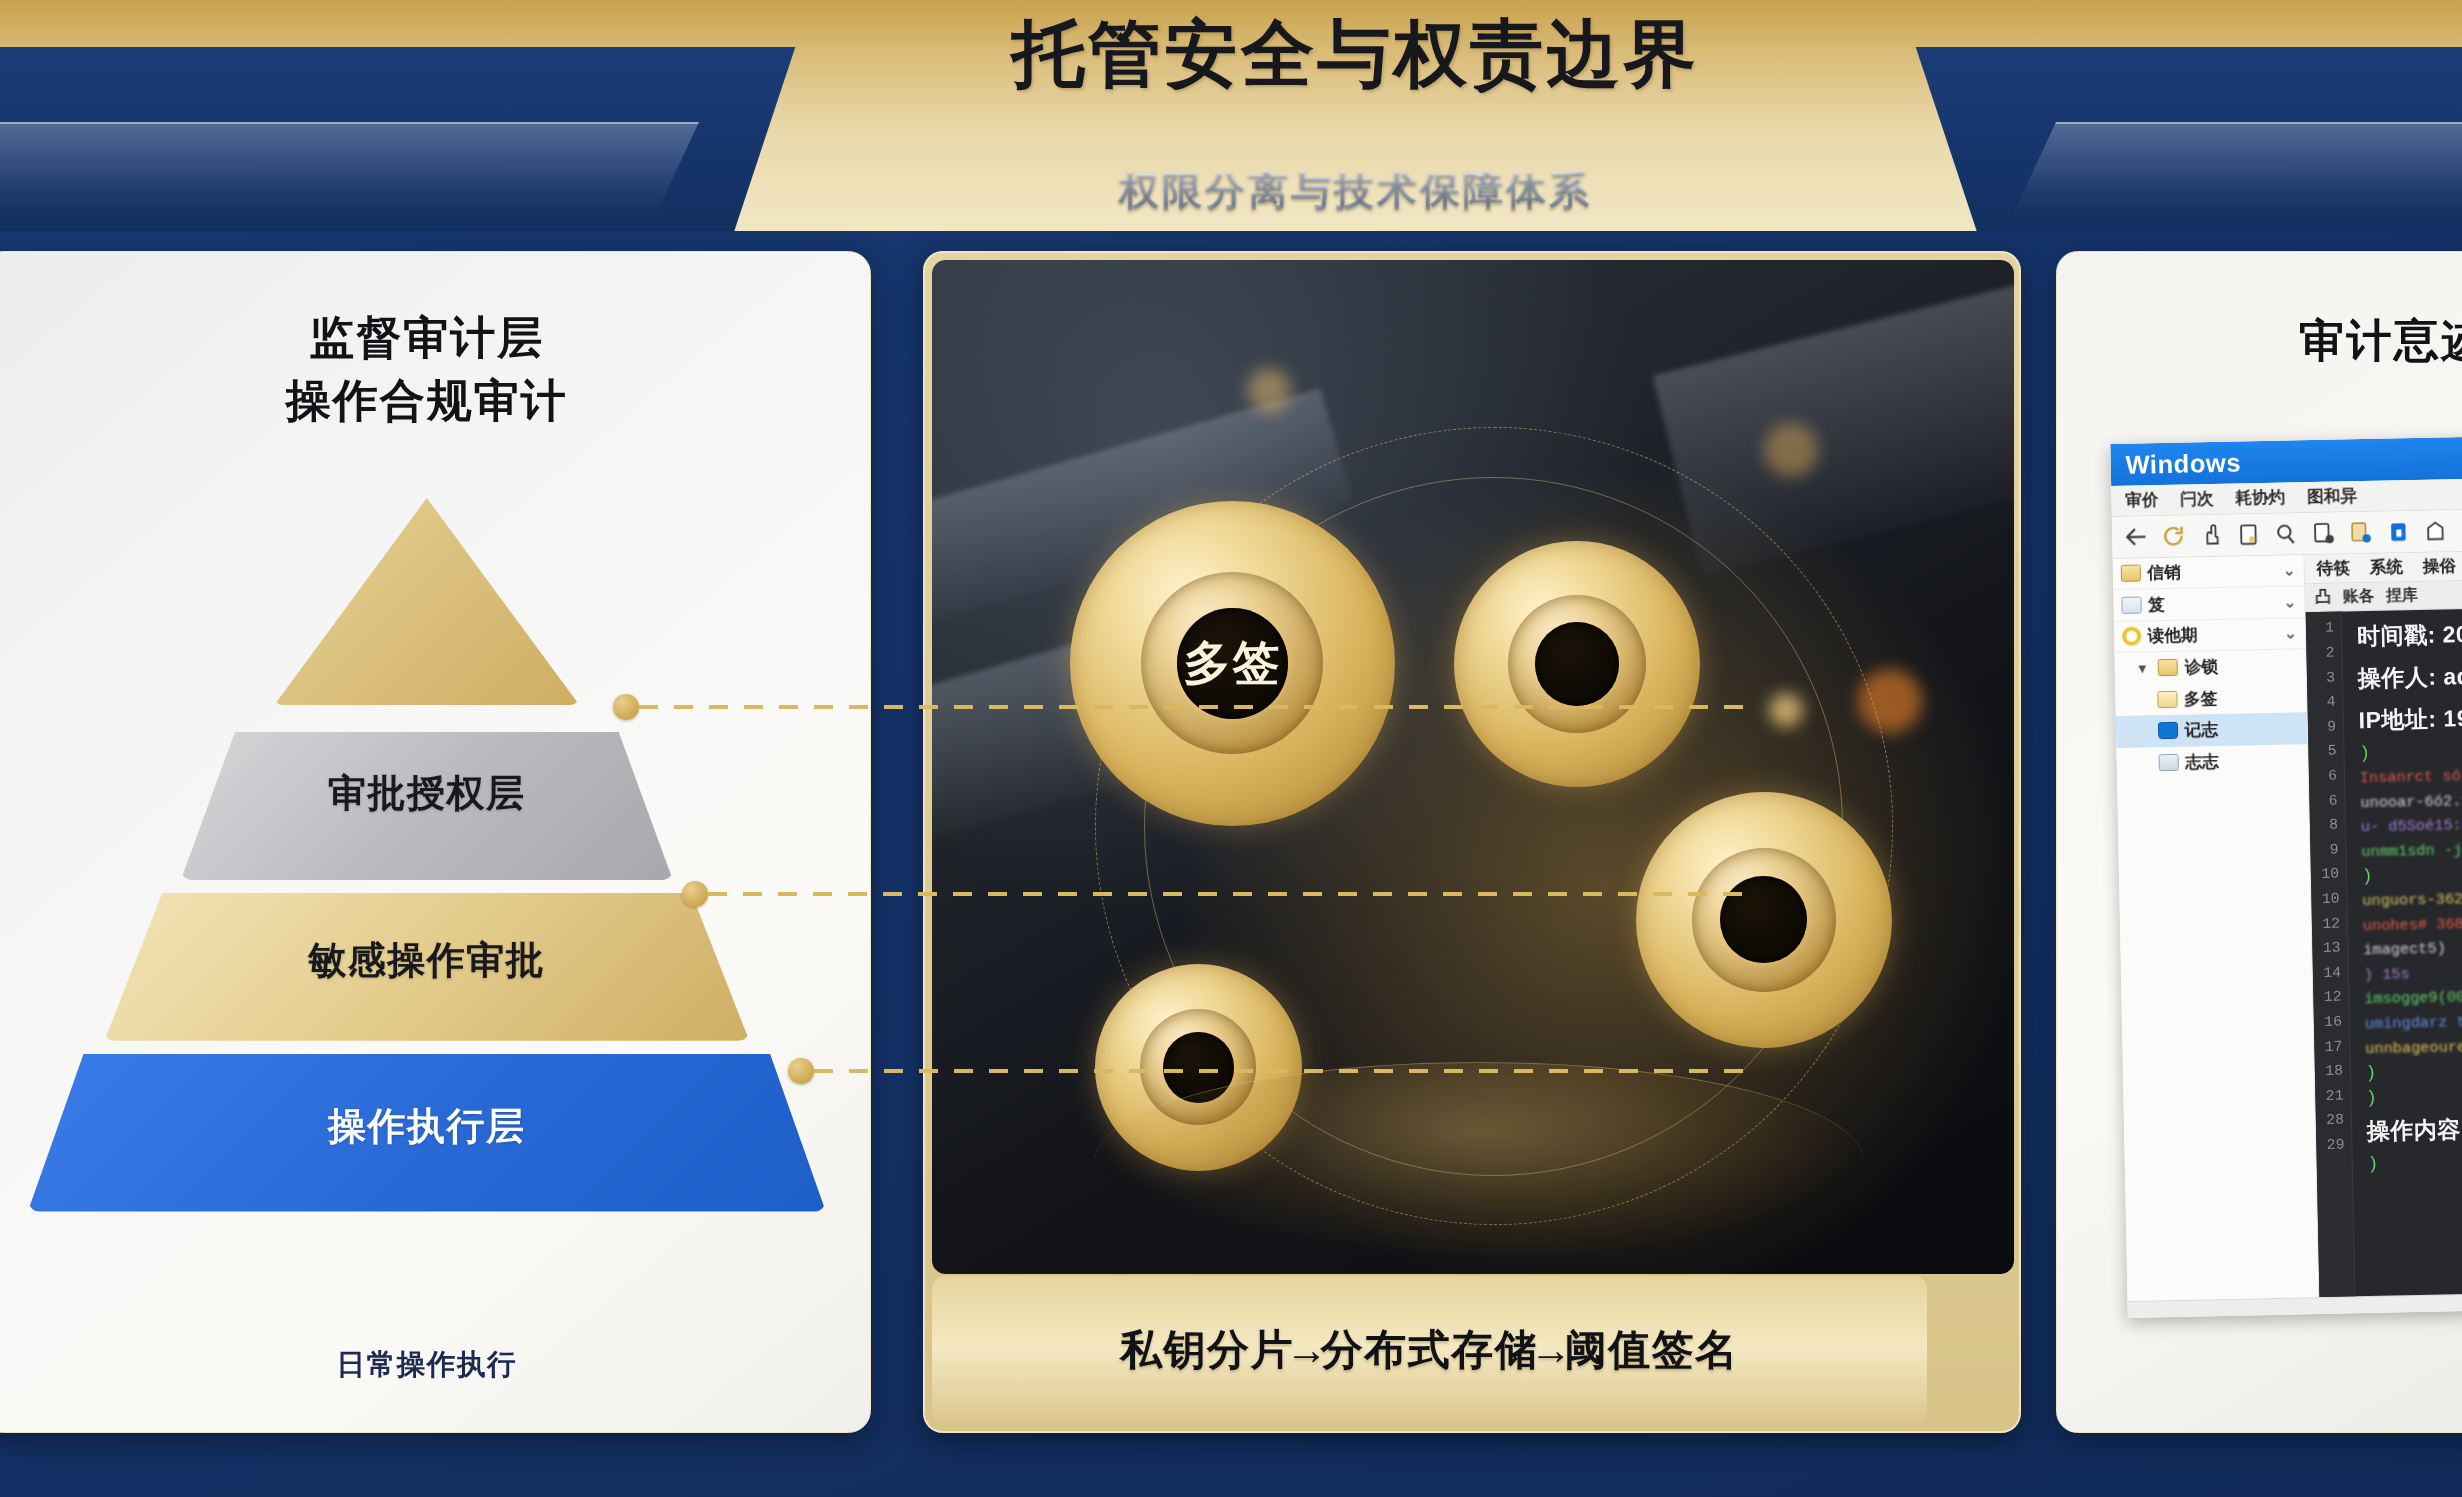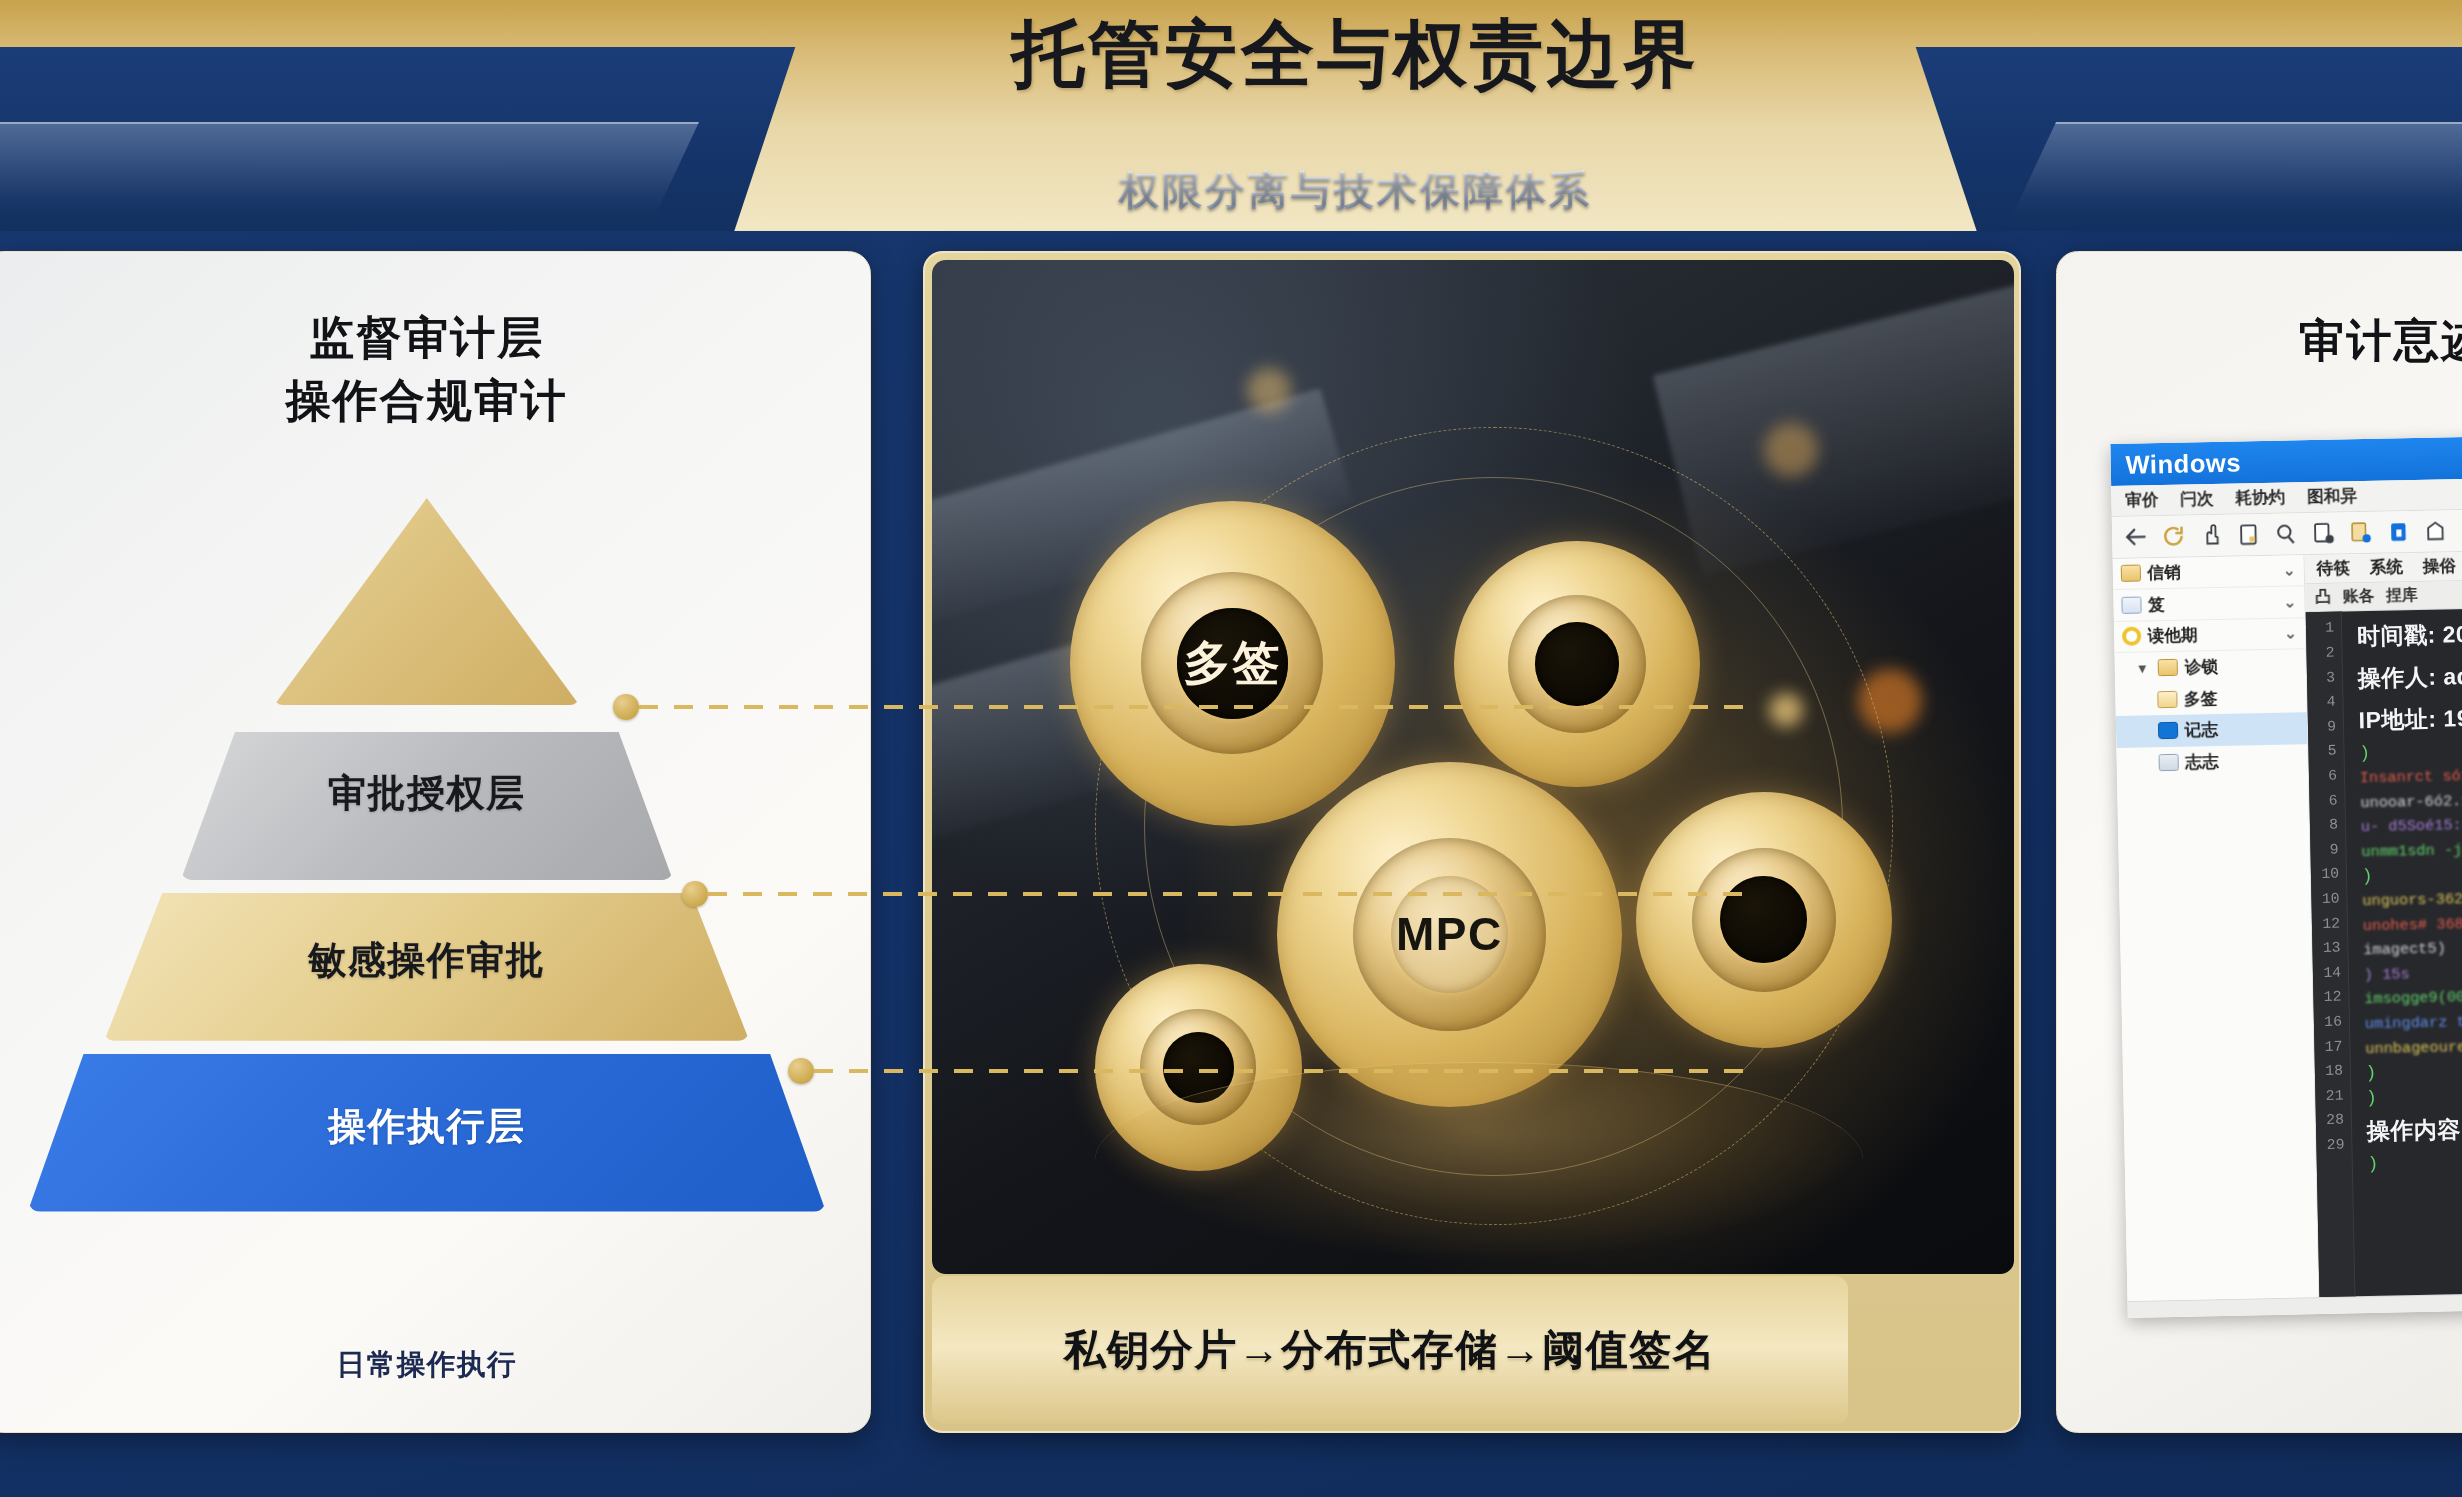--- a/index.html
+++ b/index.html
@@ -191,26 +191,27 @@
   }
   .gear-d { left: 704px; top: 532px; width: 256px; height: 256px; }
   .gear-e { left: 163px; top: 704px; width: 207px; height: 207px; }
   .pedestal {
     position: absolute; left: 163px; bottom: 14.8px; width: 768px; height: 197px;
     border-radius: 50%;
     background: radial-gradient(ellipse at 50% 35%, rgba(255,205,110,.30) 0%, rgba(160,120,45,.16) 45%, rgba(0,0,0,0) 72%);
     border-top: 1.5px solid rgba(240,205,125,.35);
   }
   .mid-caption {
-    position: absolute; left: 6.9px; bottom: 6.9px; width: 916px; height: 148px;
+    position: absolute; left: 6.9px; bottom: 6.9px; width: 995px; height: 148px;
     border-radius: 12.8px;
     background: linear-gradient(180deg,#e6d49c 0%, #f4e8c2 48%, #dcc68a 100%);
     display: flex; align-items: center; justify-content: center;
     color: #101215; font-size: 42px; font-weight: 700; letter-spacing: 1.5px;
     text-shadow: 0 1.5px 3px rgba(120,95,40,.35);
+    font-family: Liberation Mono, monospace;
   }
 
   
   .panel-right {
     position: absolute; left: 2056px; top: 251px; width: 674px; height: 1182px;
     background: linear-gradient(150deg,#f4f3f0 0%, #fbfaf7 50%, #eceae5 100%);
     border-radius: 21.7px;
     border: 1.5px solid #f0e2bd;
     box-shadow: 0 8.9px 26.6px rgba(0,0,0,.34);
     overflow: hidden;
@@ -366,24 +367,20 @@
     <div class="ring" style="left:163px; top:167px; width:798px; height:798px;"></div>
     <div class="ring2" style="left:212px; top:217px; width:699px; height:699px;"></div>
 
     <div class="gear gear-a">
       <div class="hub"></div>
       <div class="cap">多签</div>
     </div>
     <div class="gear gear-b">
       <div class="hub"></div>
       <div class="cap"></div>
-    </div>
-    <div class="gear gear-c">
-      <div class="hub"></div>
-      <div class="cap">MPC</div>
     </div>
     <div class="gear gear-d">
       <div class="hub"></div>
       <div class="cap"></div>
     </div>
     <div class="gear gear-e">
       <div class="hub"></div>
       <div class="cap"></div>
     </div>
     <div class="pedestal"></div>

